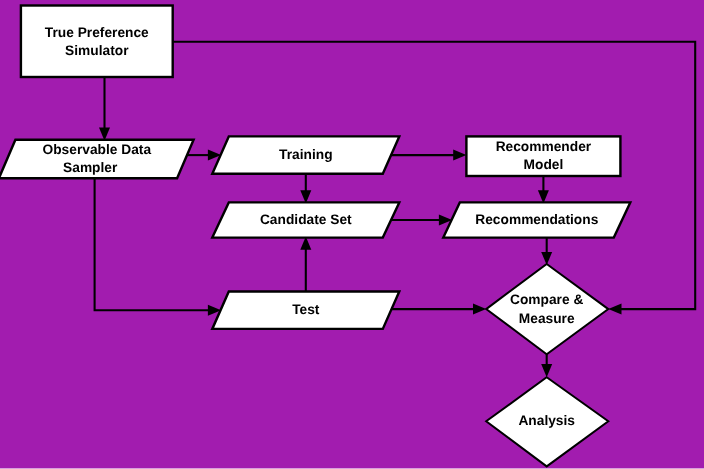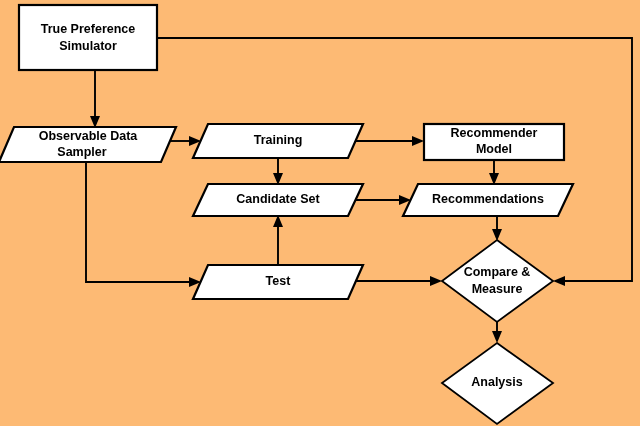--- a/index.html
+++ b/index.html
@@ -4,21 +4,21 @@
 <style>
   html, body {
     margin: 0;
     padding: 0;
     background: #ffffff;
   }
   #page {
     position: relative;
     width: 640px;
     height: 426px;
-    background: #fdba74;
+    background: #a21caf;
     overflow: hidden;
     font-family: "Liberation Sans", sans-serif;
   }
   #flow-svg {
     position: absolute;
     left: 0;
     top: 0;
     width: 640px;
     height: 426px;
   }

